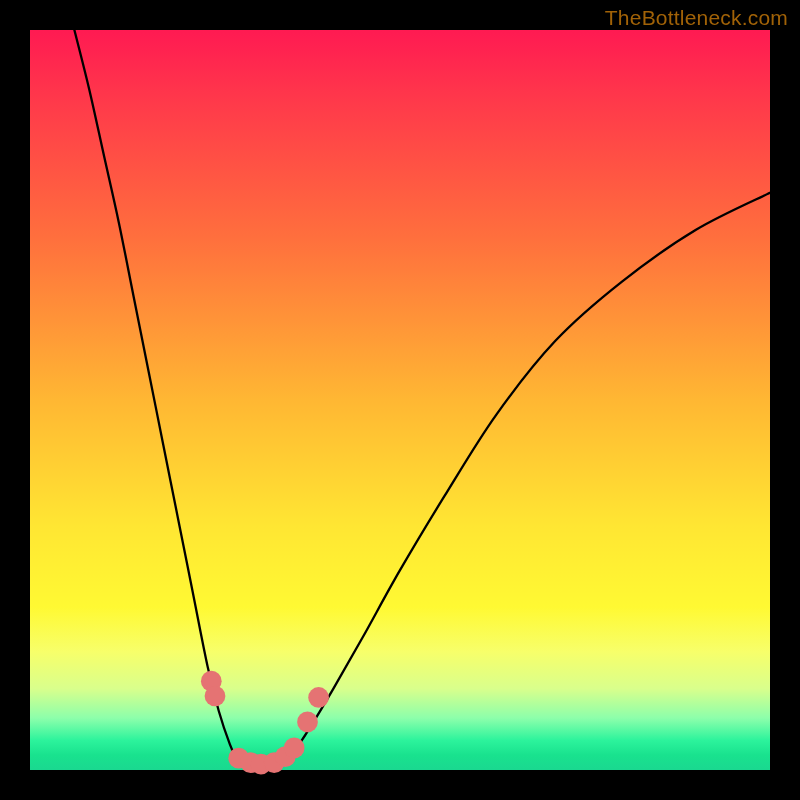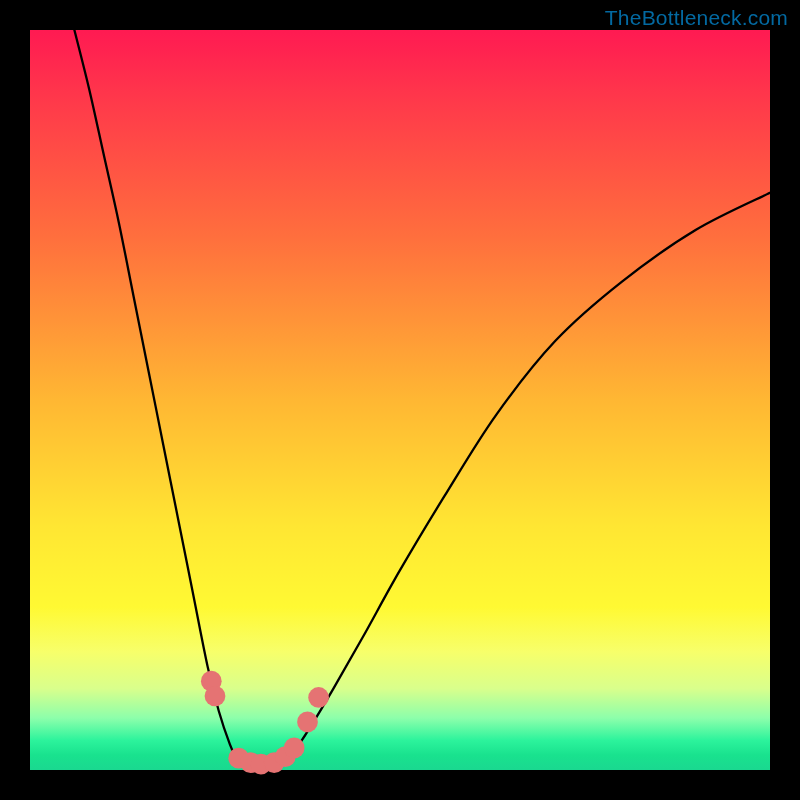--- a/index.html
+++ b/index.html
@@ -37,21 +37,21 @@
       #8cffab 93%,
       #2cf39c 96%,
       #19e28e 98%,
       #1ad890 100%
     );
   }
   .watermark {
     position: absolute;
     top: 6px;
     right: 12px;
-    color: #0369a1;
+    color: #a16207;
     font-size: 21px;
     font-weight: 500;
     letter-spacing: 0.2px;
     user-select: none;
   }
   svg.curve {
     position: absolute;
     left: 0;
     top: 0;
     width: 740px;

